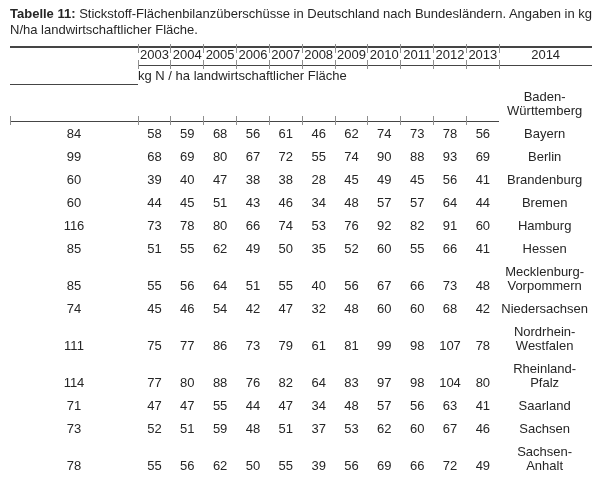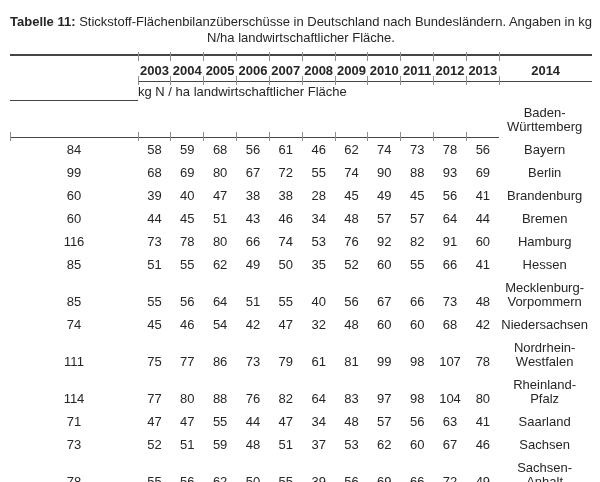--- a/index.html
+++ b/index.html
@@ -8,40 +8,40 @@
   *{box-sizing:border-box;}
   html,body{margin:0;padding:0;}
   body{
     width:600px;height:482px;overflow:hidden;
     background:var(--background);
     font-family:"Liberation Sans","DejaVu Sans",sans-serif;
     color:var(--text);
   }
   .page{padding:6px 8px 0 10px;}
   .caption{
-    margin:8px 0 8px 0;
-    font-size:13px;line-height:16px;text-align:center;
+    margin:0 0 8px 0;
+    font-size:13px;line-height:16px;
   }
   .caption b{font-weight:bold;}
   .grid{
     display:grid;
     width:582px;
     grid-template-columns:128px repeat(12,1fr);
     font-size:13px;
   }
   .row{display:contents;}
   .cell{position:relative;}
   .num{text-align:center;}
   
   .ytop{border-top:2px solid var(--rule);}
   .yr{
     border-top:2px solid var(--rule);
     border-bottom:1px solid var(--rule);
-    font-weight:bold;
-    padding:8px 0 3px 0;
+    font-weight:normal;
+    padding:0 0 3px 0;
     line-height:14px;
   }
   
   .yr::before{
     content:"";position:absolute;left:-0.5px;top:-4px;
     width:1px;height:9px;background:var(--tick);
   }
   .yr::after{
     content:"";position:absolute;left:-0.5px;bottom:-4px;
     width:1px;height:9px;background:var(--tick);

